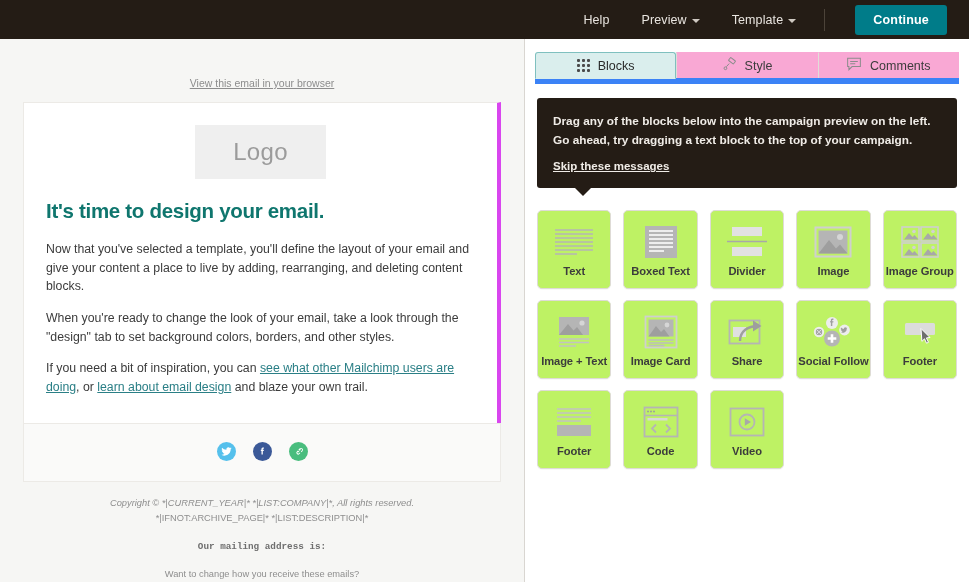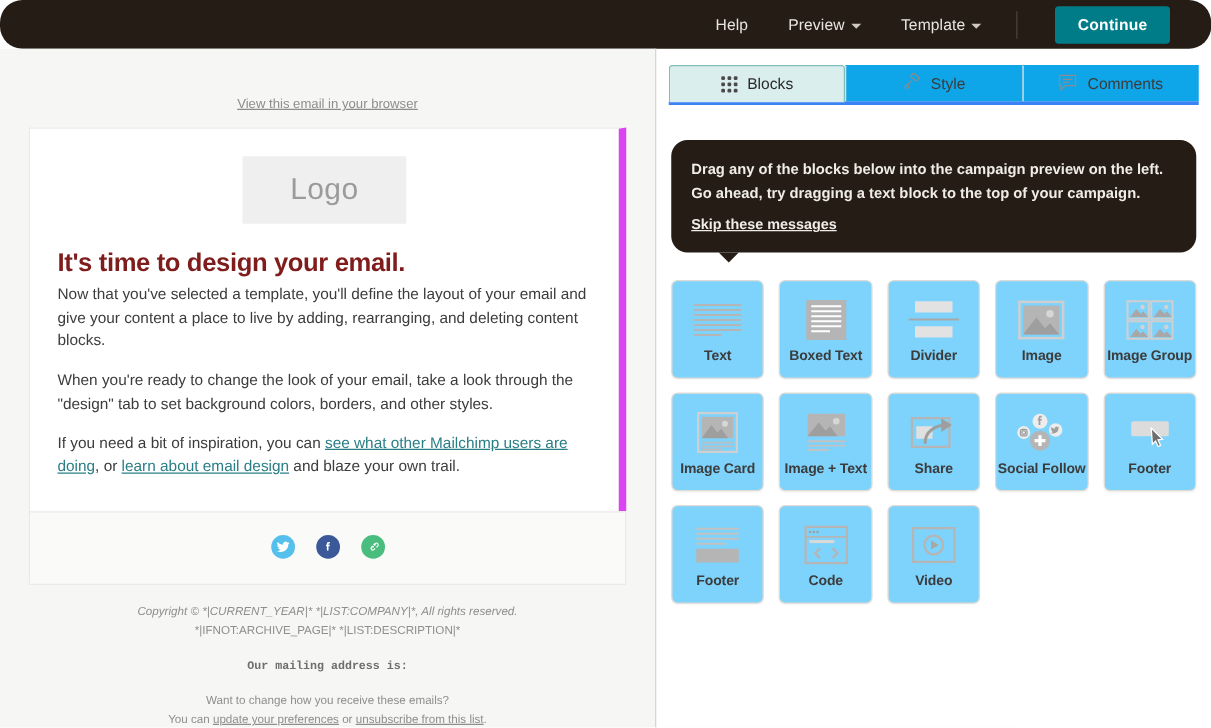--- a/index.html
+++ b/index.html
@@ -8,21 +8,21 @@
     font-family: "Liberation Sans", sans-serif;
     overflow: hidden;
     background: #fff;
   }
   .app { position: relative; width: 969px; height: 582px; display: flex; flex-direction: column; }
 
   
   .topbar {
     height: 39px; background: #241c15; flex: 0 0 39px;
     display: flex; align-items: center; justify-content: flex-end;
-    padding-right: 33px; position: relative; border-radius: 18px;
+    padding-right: 22px; position: relative;
   }
   .topbar-nav { display: flex; align-items: center; gap: 0; }
   .nav-item {
     color: #e8e4df; font-size: 12.5px; letter-spacing: .1px;
     padding: 0 16px; display: flex; align-items: center; gap: 5px;
     cursor: pointer; white-space: nowrap;
   }
   .caret {
     display: inline-block; width: 0; height: 0;
     border-left: 4px solid transparent; border-right: 4px solid transparent;
@@ -43,31 +43,31 @@
   .preview-pane {
     width: 525px; flex: 0 0 525px; background: #f6f6f4;
     border-right: 1px solid #d9d6d1; overflow: hidden; position: relative;
   }
   .view-browser-wrap { text-align: center; padding: 16px 0 11px; margin-top: 18px; }
   .view-browser {
     font-size: 10.5px; color: #8d8d8d; text-decoration: underline; cursor: pointer;
   }
   .email-card {
     margin: 0 23px; background: #ffffff; border-left: 1px solid #eceae6;
-    border-right: 6px solid #d946ef; border-top: 1px solid #eceae6;
+    border-right: 4px solid #d946ef; border-top: 1px solid #eceae6;
     padding: 18px 22px 26px;
   }
   .logo-box {
     width: 131px; height: 54px; background: #efefef; margin: 4px auto 20px;
     display: flex; align-items: center; justify-content: center;
     color: #9b9b9b; font-size: 24px; font-weight: 300; letter-spacing: .3px;
   }
   .email-h1 {
-    font-size: 20.5px; color: #7f1d1d; font-weight: bold; letter-spacing: -.3px;
-    margin-bottom: 3px;
+    font-size: 20.5px; color: #0f766e; font-weight: bold; letter-spacing: -.3px;
+    margin-bottom: 17px;
   }
   .email-p {
     font-size: 12.3px; line-height: 1.52; color: #3c3c3c; margin-bottom: 13px;
   }
   .email-p:last-child { margin-bottom: 0; }
   .email-link { color: #2a7f86; text-decoration: underline; cursor: pointer; }
 
   .social-strip {
     margin: 0 23px; background: #fafaf9; border-left: 1px solid #eceae6;
     border-right: 1px solid #eceae6; border-top: 1px solid #eceae6;
@@ -89,62 +89,62 @@
   .f-line.bold { font-weight: bold; color: #6e6e6e; font-family: Liberation Mono, monospace; }
   .f-gap { height: 13px; }
   .f-link { color: #8e8e8e; text-decoration: underline; cursor: pointer; }
 
   
   .right-pane {
     flex: 1; background: #ffffff; display: flex; flex-direction: column;
     min-width: 0;
   }
   .tabs {
-    height: 32px; display: flex; border-bottom: 3px solid #3b82f6;
-    margin: 13px 10px 14px; flex: 0 0 32px;
+    height: 32px; display: flex; border-bottom: 6px solid #3b82f6;
+    margin: 13px 10px 0; flex: 0 0 32px;
   }
   .tab {
     flex: 1; display: flex; align-items: center; justify-content: center;
     gap: 8px; font-size: 12.5px; color: #3c3c3c; cursor: pointer;
     border: 1px solid transparent; border-bottom: none;
-    background: #0ea5e9; position: relative;
+    background: #f9a8d4; position: relative;
   }
   .tab + .tab { border-left: 1px solid #e0ddd8; }
   .tab.active {
     background: #daeeed; border: 1px solid #7fc0bf; border-bottom: 1px solid #daeeed;
     border-radius: 3px 3px 0 0; margin-bottom: -1px; color: #2a2a2a;
   }
   .dots-grid {
     display: grid; grid-template-columns: repeat(3, 3px);
     grid-template-rows: repeat(3, 3px); gap: 2px;
   }
   .dots-grid i { background: #4a4a4a; border-radius: 1px; display: block; width: 3px; height: 3px; }
 
   .panel-body { flex: 1; padding: 14px 12px 0; overflow: hidden; }
 
   .msg-banner {
-    background: #241c15; color: #f0ece7; border-radius: 13px;
+    background: #241c15; color: #f0ece7; border-radius: 3px;
     padding: 14px 16px 14px; position: relative; margin-bottom: 22px;
   }
   .msg-text { font-size: 11.8px; line-height: 1.58; font-weight: bold; }
   .msg-skip {
     display: inline-block; margin-top: 11px; font-size: 11.5px; font-weight: bold;
     color: #f0ece7; text-decoration: underline; cursor: pointer;
   }
   .msg-arrow {
     position: absolute; bottom: -8px; left: 38px; width: 0; height: 0;
     border-left: 8px solid transparent; border-right: 8px solid transparent;
     border-top: 8px solid #241c15;
   }
 
   .blocks-grid {
     display: grid; grid-template-columns: repeat(5, 1fr); gap: 11px 12px;
   }
   .block-tile {
-    background: #7dd3fc; border: 1px solid #dedbd6; border-radius: 5px;
+    background: #bef264; border: 1px solid #dedbd6; border-radius: 5px;
     height: 79px; display: flex; flex-direction: column; align-items: center;
     justify-content: flex-start; cursor: grab; padding-top: 9px;
     box-shadow: 0 1px 1px rgba(0,0,0,.03);
   }
   .tile-icon {
     height: 44px; display: flex; align-items: center; justify-content: center;
   }
   .tile-label {
     font-size: 11.2px; color: #3c3c3c; font-weight: bold; margin-top: 1px;
     letter-spacing: -.1px;
@@ -337,44 +337,44 @@
                   <circle cx="34" cy="22.5" r="1.8" fill="#d2d2d2"></circle>
                 </g>
               </svg>
             </div>
             <div class="tile-label">Image Group</div>
           </div>
 
           <div class="block-tile">
             <div class="tile-icon">
               <svg width="42" height="34" viewBox="0 0 42 34">
+                <rect x="6" y="2" width="30" height="18" fill="#b5b5b5"></rect>
+                <circle cx="29" cy="8" r="2.6" fill="#d6d6d6"></circle>
+                <path d="M6 20 15 9l5.5 6.5 3.5-3.5 6 8z" fill="#9e9e9e"></path>
+                <g stroke="#c2c2c2" stroke-width="1.5">
+                  <path d="M6 24h30M6 27.5h30M6 31h17"></path>
+                </g>
+              </svg>
+            </div>
+            <div class="tile-label">Image + Text</div>
+          </div>
+
+          <div class="block-tile">
+            <div class="tile-icon">
+              <svg width="42" height="34" viewBox="0 0 42 34">
                 <rect x="5.5" y="1.5" width="31" height="31" fill="none" stroke="#cfcfcf" stroke-width="1.8"></rect>
                 <rect x="8.5" y="4.5" width="25" height="17" fill="#b5b5b5"></rect>
                 <circle cx="27" cy="10" r="2.4" fill="#d6d6d6"></circle>
                 <path d="M8.5 21.5 16 11l5 6 3-3 5.5 7.5z" fill="#9e9e9e"></path>
                 <g stroke="#bdbdbd" stroke-width="1.4">
                   <path d="M8.5 25h25M8.5 28h25M8.5 30.5h16"></path>
                 </g>
               </svg>
             </div>
             <div class="tile-label">Image Card</div>
-          </div>
-
-          <div class="block-tile">
-            <div class="tile-icon">
-              <svg width="42" height="34" viewBox="0 0 42 34">
-                <rect x="6" y="2" width="30" height="18" fill="#b5b5b5"></rect>
-                <circle cx="29" cy="8" r="2.6" fill="#d6d6d6"></circle>
-                <path d="M6 20 15 9l5.5 6.5 3.5-3.5 6 8z" fill="#9e9e9e"></path>
-                <g stroke="#c2c2c2" stroke-width="1.5">
-                  <path d="M6 24h30M6 27.5h30M6 31h17"></path>
-                </g>
-              </svg>
-            </div>
-            <div class="tile-label">Image + Text</div>
           </div>
 
           <div class="block-tile">
             <div class="tile-icon">
               <svg width="42" height="34" viewBox="0 0 42 34">
                 <rect x="3.5" y="5.5" width="30" height="23" fill="none" stroke="#b5b5b5" stroke-width="1.8"></rect>
                 <rect x="7" y="12" width="13" height="10" fill="#e0e0e0"></rect>
                 <path d="M14 26c0-10 8-15 18-15" fill="none" stroke="#9e9e9e" stroke-width="2.4"></path>
                 <path d="M27 5.5 35.5 11 27 16.5z" fill="#9e9e9e"></path>
               </svg>

